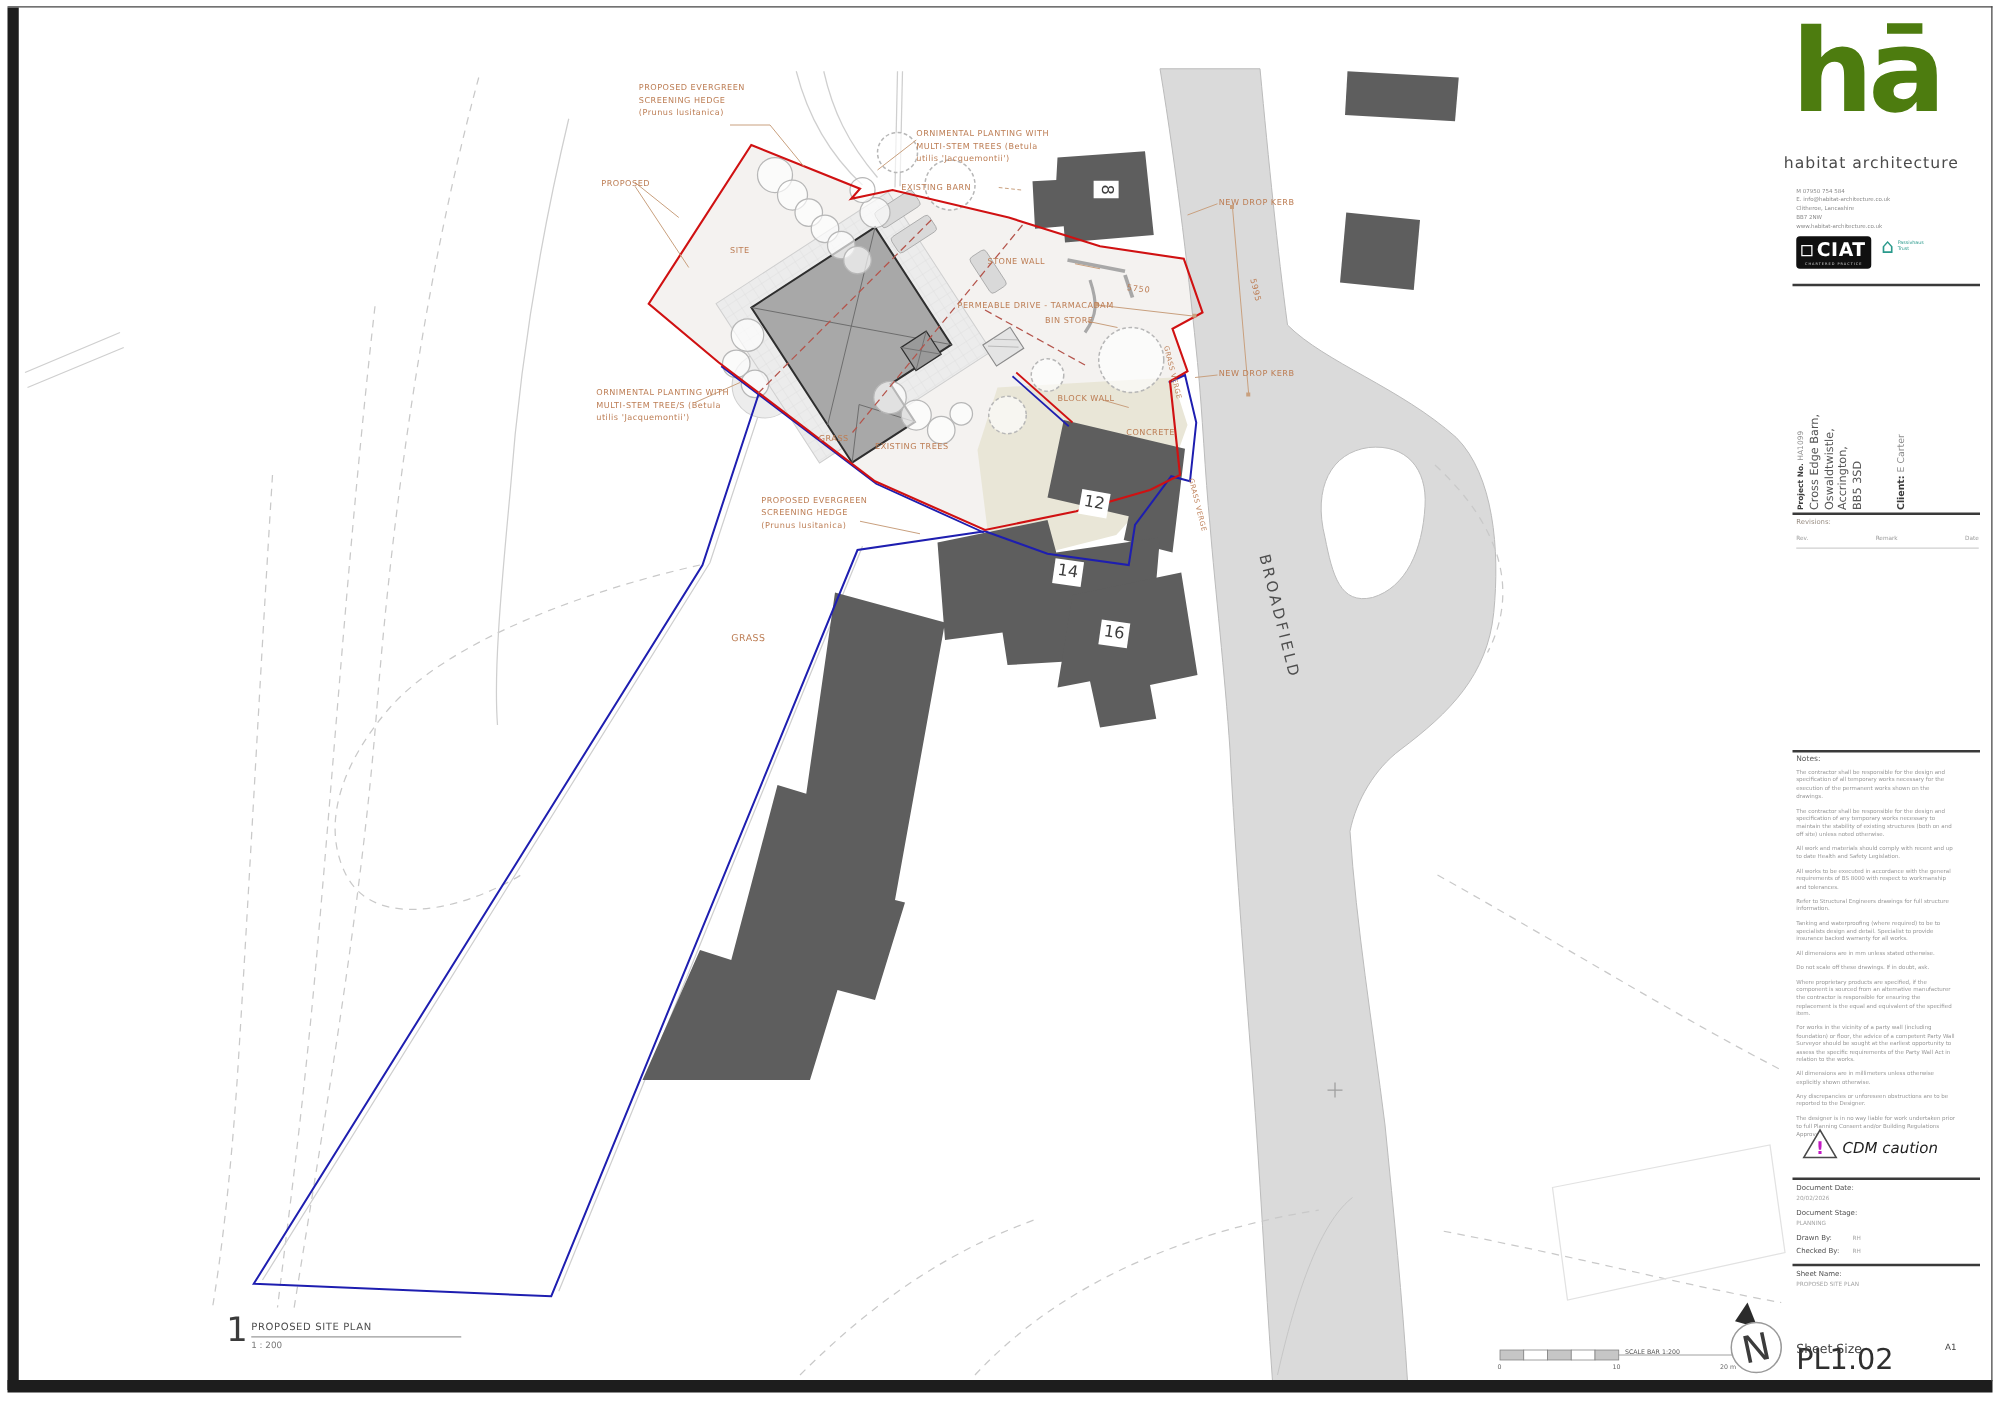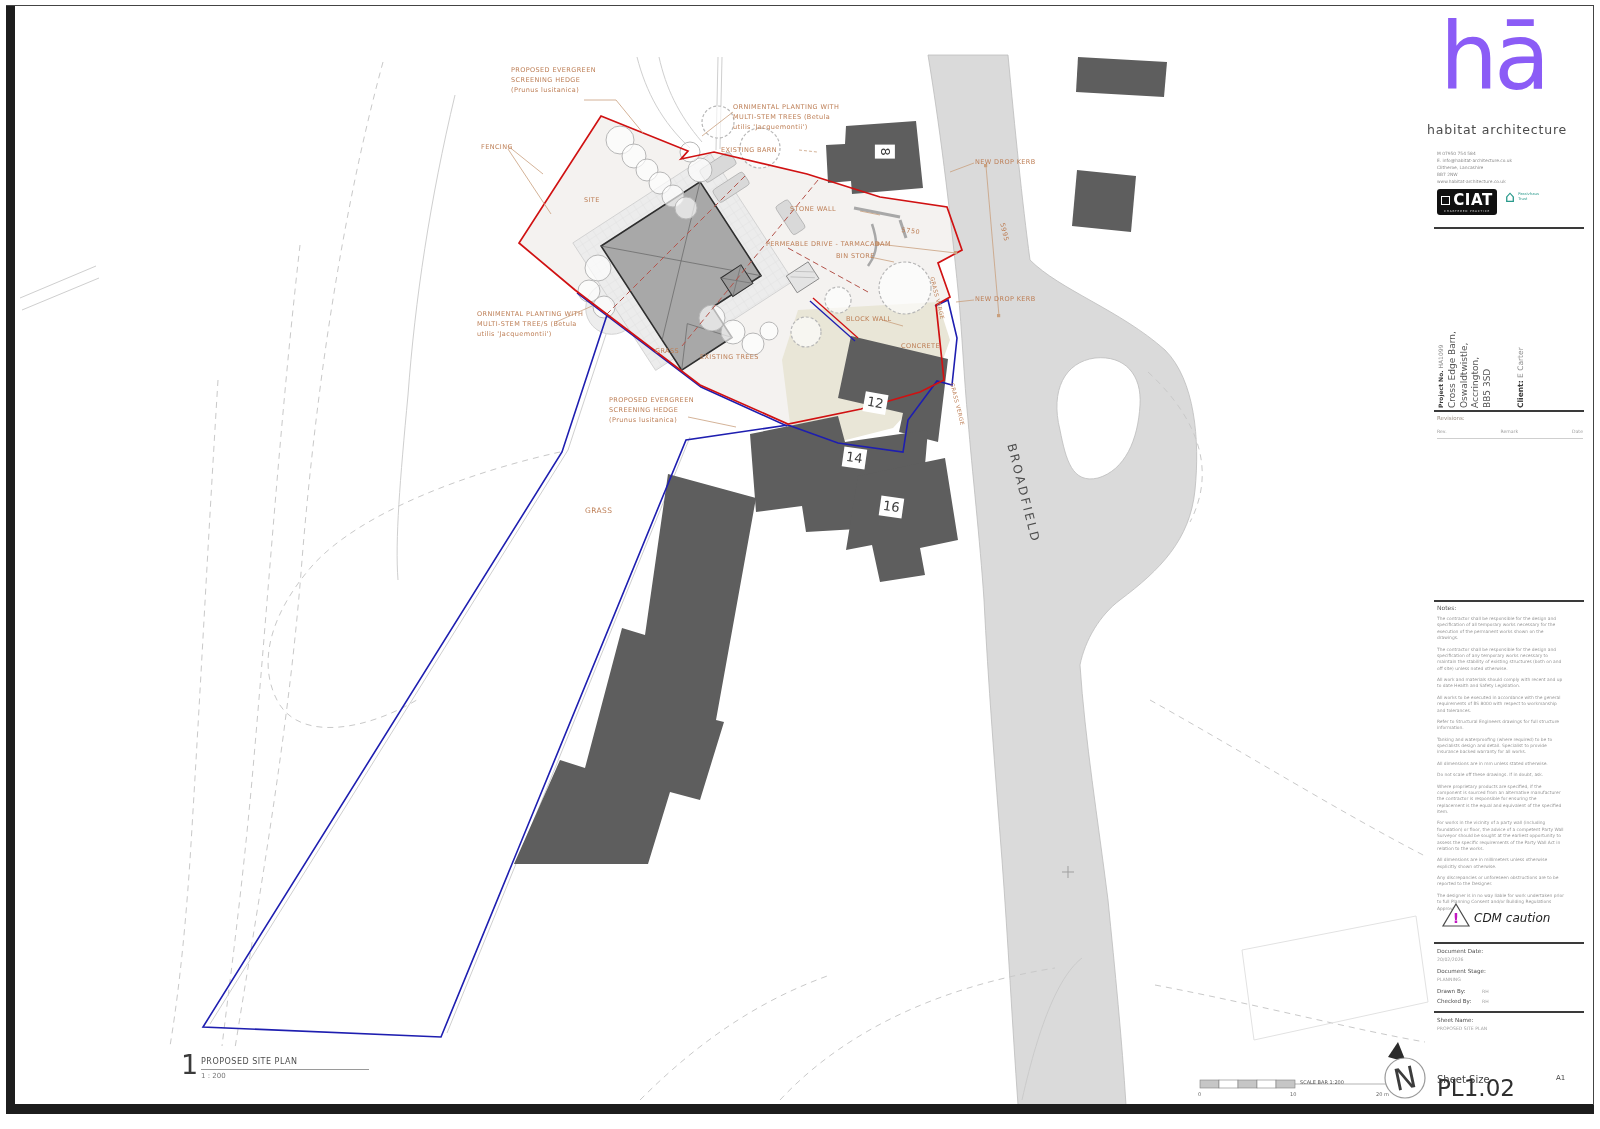--- a/index.html
+++ b/index.html
@@ -24,21 +24,21 @@
   
   .vp-num{left:181px;top:1049px;font-size:27px;color:#3b3b3b;font-weight:500;}
   .vp-title{left:201px;top:1057px;font-size:8px;color:#4e4e4e;letter-spacing:.5px;}
   .vp-line{left:201px;top:1069px;width:168px;height:1px;background:#9a9a9a;}
   .vp-scale{left:201px;top:1072px;font-size:7px;color:#777;}
   
   .sb{position:absolute;font-size:5px;color:#666;}
   
   .tb-div{left:1434px;width:150px;height:2px;background:#3a3a3a;}
   .logo{left:1428px;top:10px;width:130px;text-align:center;font-size:92px;line-height:1.05;
-        color:#8b5cf6;font-weight:400;letter-spacing:-4px;}
+        color:#4d7c0f;font-weight:700;letter-spacing:-4px;}
   .firm{left:1427px;top:122px;width:160px;font-size:12.5px;letter-spacing:.8px;color:#4b4b4b;}
   .contact{left:1437px;top:150px;font-size:4.4px;color:#8a8a8a;line-height:1.6;white-space:pre-line;}
   .badges{left:1437px;top:189px;display:flex;gap:8px;align-items:flex-start;}
   .ciat{background:#101010;border-radius:3px;width:60px;height:26px;display:flex;
         flex-direction:column;align-items:center;justify-content:center;color:#fff;}
   .ciat .main{font-size:15px;font-weight:bold;letter-spacing:.5px;display:flex;align-items:center;gap:3px;}
   .ciat .sq{display:inline-block;width:7px;height:7px;border:1px solid #fff;}
   .ciat .sub{font-size:2.8px;letter-spacing:.8px;color:#ddd;}
   .ph{display:flex;gap:3px;align-items:center;color:#2a9a8c;}
   .ph .house{font-size:16px;line-height:1;}
@@ -223,21 +223,21 @@
       <rect x="1257" y="1080" width="19" height="8" fill="#ffffff"></rect>
       <rect x="1276" y="1080" width="19" height="8" fill="#c6c6c6"></rect>
       <path d="M1295,1084 L1390,1084" fill="none"></path>
       <path d="M1390,1079 L1390,1089" fill="none"></path>
     </g>
   </svg>
 
   <div class="lbl" style="left:511px;top:66px">PROPOSED EVERGREEN
 SCREENING HEDGE
 (Prunus lusitanica)</div>
-  <div class="lbl" style="left:481px;top:143px">FENCING</div>
+  <div class="lbl" style="left:481px;top:143px">PROPOSED</div>
   <div class="lbl" style="left:733px;top:103px">ORNIMENTAL PLANTING WITH
 MULTI-STEM TREES (Betula
 utilis 'Jacquemontii')</div>
   <div class="lbl" style="left:721px;top:146px">EXISTING BARN</div>
   <div class="lbl" style="left:584px;top:196px">SITE</div>
   <div class="lbl" style="left:790px;top:205px">STONE WALL</div>
   <div class="lbl" style="left:766px;top:240px">PERMEABLE DRIVE - TARMACADAM</div>
   <div class="lbl" style="left:836px;top:252px">BIN STORE</div>
   <div class="lbl" style="left:975px;top:158px">NEW DROP KERB</div>
   <div class="lbl" style="left:975px;top:295px">NEW DROP KERB</div>

